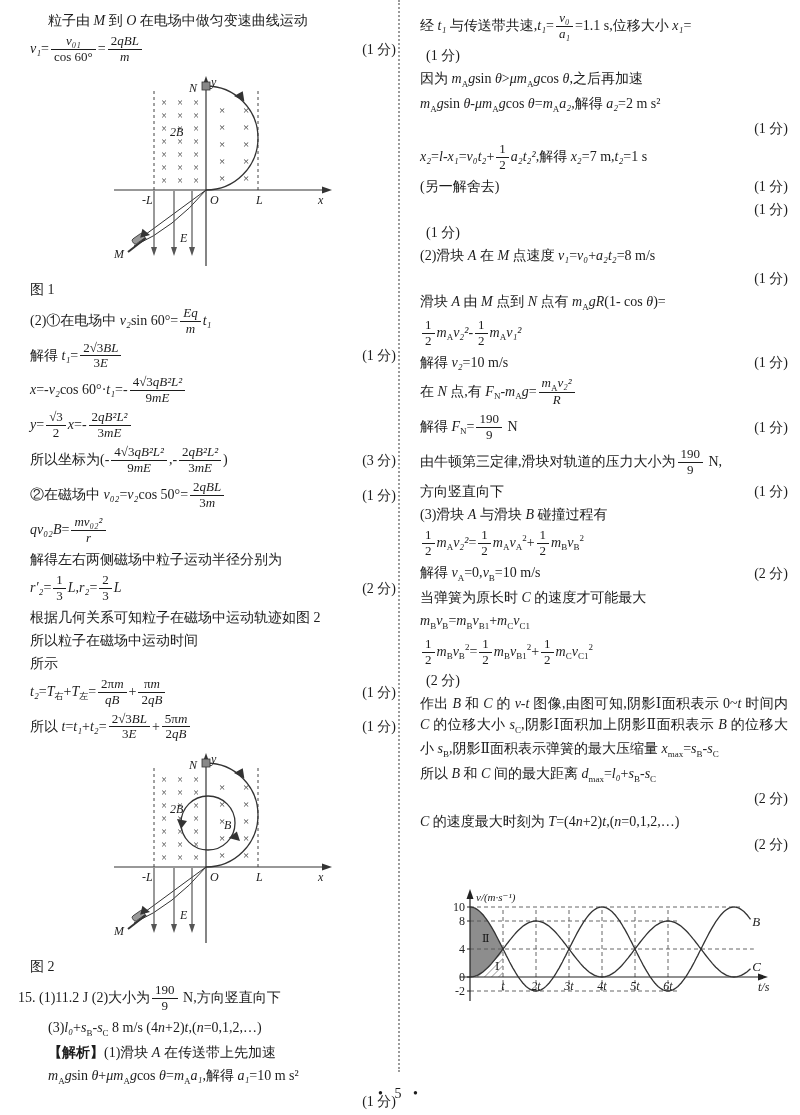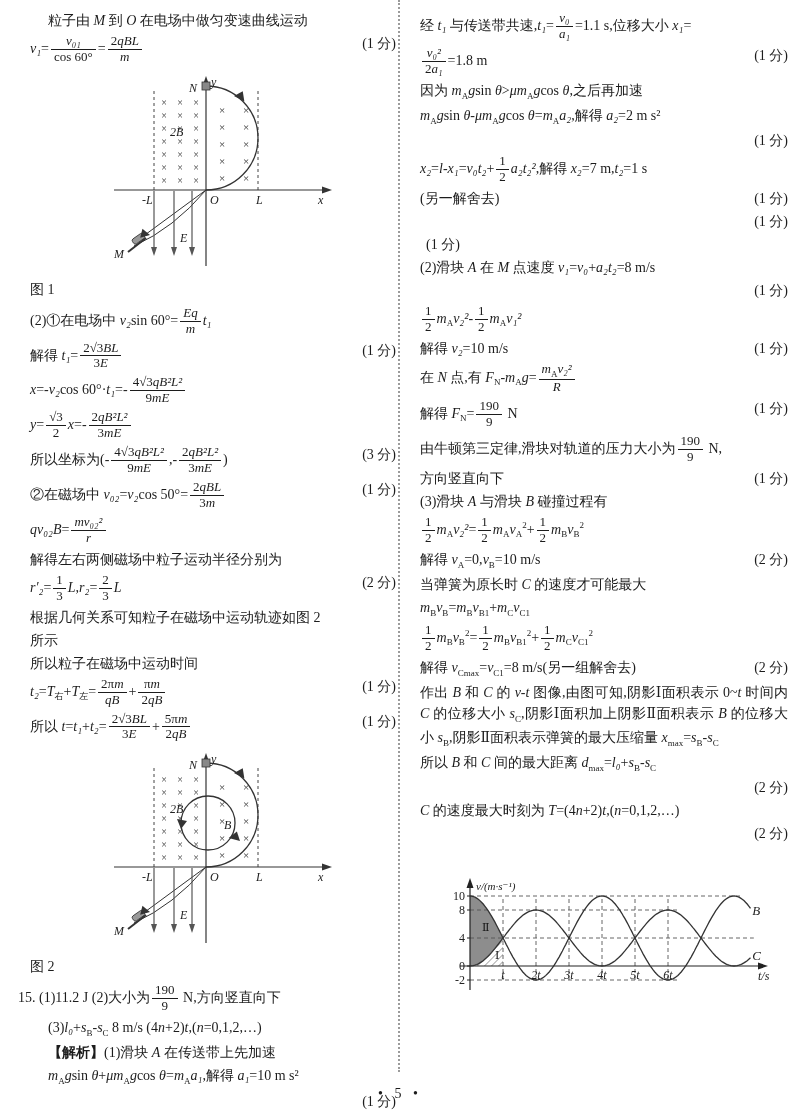--- a/index.html
+++ b/index.html
@@ -2,21 +2,21 @@
 <html><head>
 <meta charset="utf-8">
 <style>
   html,body{margin:0;padding:0}
   body{width:800px;height:1115px;position:relative;background:#ffffff;color:#1c1c1c;
        font-family:"Liberation Serif","DejaVu Serif",serif;font-size:14px;overflow:hidden}
   .col{position:absolute;top:8px}
   .col-left{left:30px;width:366px}
   .col-right{left:420px;width:368px}
   .divider{position:absolute;left:398px;top:0;height:1072px;border-left:2px dotted #9b9b9b}
-  .line{display:flex;justify-content:space-between;margin:2px 0;line-height:1.5}
+  .line{display:flex;justify-content:space-between;align-items:center;margin:2px 0;line-height:1.5}
   .line .expr{flex:1 1 auto}
   .line.wrap .expr{text-align:justify}
   .line.ind{padding-left:18px}
   .line.hang{margin-left:-12px}
   .score{white-space:nowrap;padding-left:6px;color:#1c1c1c}
   .tx{font-style:normal}
   .iv{font-style:italic}
   .bd{font-weight:bold}
   sub.sb{font-size:9px;font-style:normal}
   sup.sp{font-size:9px;font-style:normal}
@@ -182,24 +182,24 @@
           </span><span class="iv">L</span><span class="tx">,</span><span class="iv">r₂</span><span class="tx">=</span><span class="frac">
             <span class="fn"><span class="tx">2</span></span>
             <span class="fd"><span class="tx">3</span></span>
           </span><span class="iv">L</span></span>
         <span class="score">(2 分)</span>
       </div>
       <div class="line">
         <span class="expr"><span class="tx">根据几何关系可知粒子在磁场中运动轨迹如图 2</span></span>
       </div>
       <div class="line">
+        <span class="expr"><span class="tx">所以粒子在磁场中运动时间</span></span>
+      </div>
+      <div class="line">
         <span class="expr"><span class="tx">所示</span></span>
-      </div>
-      <div class="line">
-        <span class="expr"><span class="tx">所以粒子在磁场中运动时间</span></span>
       </div>
       <div class="line">
         <span class="expr"><span class="iv">t₂</span><span class="tx">=</span><span class="iv">T</span><sub class="sb">右</sub><span class="tx">+</span><span class="iv">T</span><sub class="sb">左</sub><span class="tx">=</span><span class="frac">
             <span class="fn"><span class="tx">2π</span><span class="iv">m</span></span>
             <span class="fd"><span class="iv">qB</span></span>
           </span><span class="tx">+</span><span class="frac">
             <span class="fn"><span class="tx">π</span><span class="iv">m</span></span>
             <span class="fd"><span class="tx">2</span><span class="iv">qB</span></span>
           </span></span>
         <span class="score">(1 分)</span>
@@ -313,24 +313,20 @@
 
 <div class="col col-right">
   <div>
       <div class="line">
         <span class="expr"><span class="tx">经 </span><span class="iv">t₁</span><span class="tx"> 与传送带共速,</span><span class="iv">t₁</span><span class="tx">=</span><span class="frac">
             <span class="fn"><span class="iv">v₀</span></span>
             <span class="fd"><span class="iv">a₁</span></span>
           </span><span class="tx">=1.1 s,位移大小 </span><span class="iv">x₁</span><span class="tx">=</span></span>
       </div>
       <div class="line">
-        <span class="expr"><span class="frac">
-            <span class="fn"><span class="iv">v₀²</span></span>
-            <span class="fd"><span class="tx">2</span><span class="iv">a₁</span></span>
-          </span><span class="tx">=1.8 m</span></span>
         <span class="score">(1 分)</span>
       </div>
       <div class="line">
         <span class="expr"><span class="tx">因为 </span><span class="iv">m</span><sub class="sb">A</sub><span class="iv">g</span><span class="tx">sin </span><span class="iv">θ</span><span class="tx">&gt;</span><span class="iv">μm</span><sub class="sb">A</sub><span class="iv">g</span><span class="tx">cos </span><span class="iv">θ</span><span class="tx">,之后再加速</span></span>
       </div>
       <div class="line">
         <span class="expr"><span class="iv">m</span><sub class="sb">A</sub><span class="iv">g</span><span class="tx">sin </span><span class="iv">θ</span><span class="tx">-</span><span class="iv">μm</span><sub class="sb">A</sub><span class="iv">g</span><span class="tx">cos </span><span class="iv">θ</span><span class="tx">=</span><span class="iv">m</span><sub class="sb">A</sub><span class="iv">a₂</span><span class="tx">,解得 </span><span class="iv">a₂</span><span class="tx">=2 m s²</span></span>
       </div>
       <div class="line">
         <span class="expr"></span>
@@ -352,20 +348,23 @@
       </div>
       <div class="line">
         <span class="score">(1 分)</span>
       </div>
       <div class="line">
         <span class="expr"><span class="tx">(2)滑块 </span><span class="iv">A</span><span class="tx"> 在 </span><span class="iv">M</span><span class="tx"> 点速度 </span><span class="iv">v₁</span><span class="tx">=</span><span class="iv">v₀</span><span class="tx">+</span><span class="iv">a₂t₂</span><span class="tx">=8 m/s</span></span>
       </div>
       <div class="line">
         <span class="expr"></span>
         <span class="score">(1 分)</span>
+      </div>
+      <div class="line">
+        <span class="expr"><span class="tx">滑块 </span><span class="iv">A</span><span class="tx"> 由 </span><span class="iv">M</span><span class="tx"> 点到 </span><span class="iv">N</span><span class="tx"> 点有 </span><span class="iv">m</span><sub class="sb">A</sub><span class="iv">gR</span><span class="tx">(1- cos </span><span class="iv">θ</span><span class="tx">)=</span></span>
       </div>
       <div class="line">
         <span class="expr"><span class="frac">
             <span class="fn"><span class="tx">1</span></span>
             <span class="fd"><span class="tx">2</span></span>
           </span><span class="iv">m</span><sub class="sb">A</sub><span class="iv">v₂²</span><span class="tx">-</span><span class="frac">
             <span class="fn"><span class="tx">1</span></span>
             <span class="fd"><span class="tx">2</span></span>
           </span><span class="iv">m</span><sub class="sb">A</sub><span class="iv">v₁²</span></span>
       </div>
@@ -427,21 +426,20 @@
             <span class="fd"><span class="tx">2</span></span>
           </span><span class="iv">m</span><sub class="sb">B</sub><span class="iv">v</span><sub class="sb">B</sub><sup class="sp">2</sup><span class="tx">=</span><span class="frac">
             <span class="fn"><span class="tx">1</span></span>
             <span class="fd"><span class="tx">2</span></span>
           </span><span class="iv">m</span><sub class="sb">B</sub><span class="iv">v</span><sub class="sb">B1</sub><sup class="sp">2</sup><span class="tx">+</span><span class="frac">
             <span class="fn"><span class="tx">1</span></span>
             <span class="fd"><span class="tx">2</span></span>
           </span><span class="iv">m</span><sub class="sb">C</sub><span class="iv">v</span><sub class="sb">C1</sub><sup class="sp">2</sup></span>
       </div>
       <div class="line">
-        <span class="expr"><span class="tx">解得 </span><span class="iv">v</span><sub class="sb">Cmax</sub><span class="tx">=</span><span class="iv">v</span><sub class="sb">C1</sub><span class="tx">=8 m/s(另一组解舍去)</span></span>
         <span class="score">(2 分)</span>
       </div>
       <div class="line wrap">
         <span class="expr"><span class="tx">作出 </span><span class="iv">B</span><span class="tx"> 和 </span><span class="iv">C</span><span class="tx"> 的 </span><span class="iv">v</span><span class="tx">-</span><span class="iv">t</span><span class="tx"> 图像,由图可知,阴影Ⅰ面积表示 0~</span><span class="iv">t</span><span class="tx"> 时间内 </span><span class="iv">C</span><span class="tx"> 的位移大小 </span><span class="iv">s</span><sub class="sb">C</sub><span class="tx">,阴影Ⅰ面积加上阴影Ⅱ面积表示 </span><span class="iv">B</span><span class="tx"> 的位移大小 </span><span class="iv">s</span><sub class="sb">B</sub><span class="tx">,阴影Ⅱ面积表示弹簧的最大压缩量 </span><span class="iv">x</span><sub class="sb">max</sub><span class="tx">=</span><span class="iv">s</span><sub class="sb">B</sub><span class="tx">-</span><span class="iv">s</span><sub class="sb">C</sub></span>
       </div>
       <div class="line">
         <span class="expr"><span class="tx">所以 </span><span class="iv">B</span><span class="tx"> 和 </span><span class="iv">C</span><span class="tx"> 间的最大距离 </span><span class="iv">d</span><sub class="sb">max</sub><span class="tx">=</span><span class="iv">l₀</span><span class="tx">+</span><span class="iv">s</span><sub class="sb">B</sub><span class="tx">-</span><span class="iv">s</span><sub class="sb">C</sub></span>
       </div>
       <div class="line">
         <span class="expr"></span>

